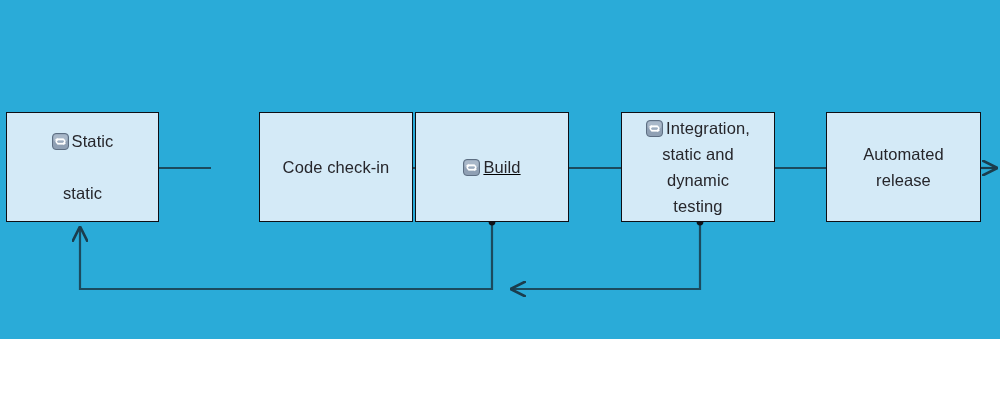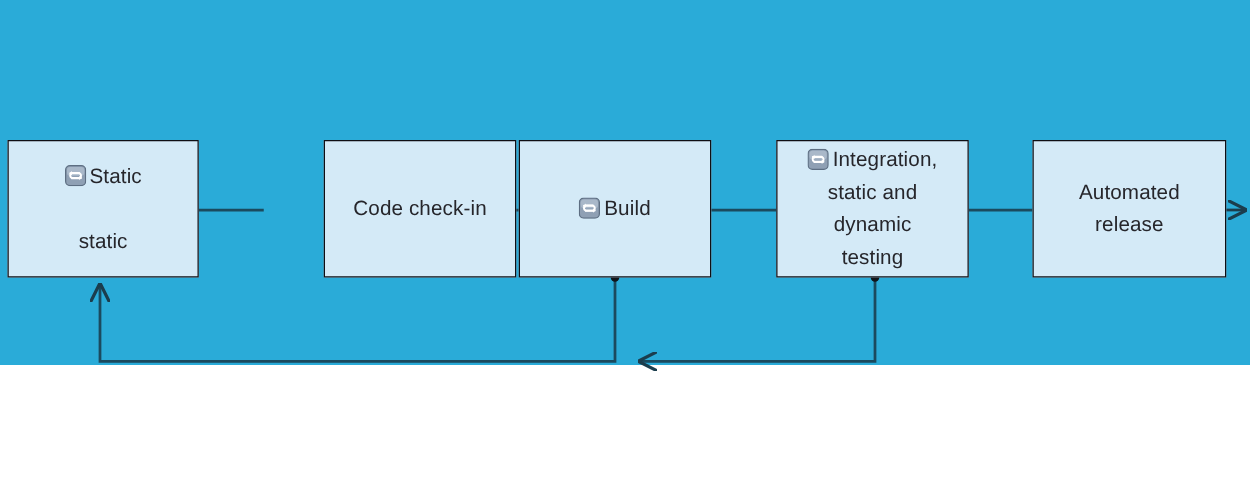--- a/index.html
+++ b/index.html
@@ -9,21 +9,21 @@
   }
   body {
     width: 1000px;
     height: 400px;
     overflow: hidden;
     font-family: "Liberation Sans", sans-serif;
   }
   #canvas {
     position: relative;
     width: 1000px;
-    height: 292px;
+    height: 339px;
     background: #2aabd8;
   }
   #edges {
     position: absolute;
     left: 0;
     top: 0;
     width: 1000px;
     height: 400px;
     pointer-events: none;
   }
@@ -101,21 +101,21 @@
       <span>static</span>
     </div>
   </div>
 
   <div class="node" style="left:211px; top:112px; width:154px; height:110px;margin-left:48px;">
     <div class="node-label">
       <span>Code check-in</span>
     </div>
   </div>
 
-  <div class="node" style="left:415px; top:112px; width:154px; height:110px;">
+  <div class="node" style="left:415px; top:112px; width:154px; height:110px;text-decoration:underline;">
     <div class="node-label">
       <span class="repeat-icon">
         <svg width="17" height="17" viewBox="0 0 17 17" xmlns="http://www.w3.org/2000/svg">
           <rect x="0.5" y="0.5" width="16" height="16" rx="3.5" ry="3.5" fill="#8fa0b4" stroke="#5d6e82" stroke-width="1"></rect>
           <rect x="1.6" y="1.6" width="13.8" height="7" rx="2.6" ry="2.6" fill="#a9b8c9"></rect>
           <path d="M 4.2 6.6 L 11.2 6.6 A 2.1 2.1 0 0 1 11.2 10.7 L 5.6 10.7" fill="none" stroke="#ffffff" stroke-width="1.5" stroke-linecap="round"></path>
           <path d="M 12.8 10.4 L 5.8 10.4 A 2.1 2.1 0 0 1 5.8 6.3 L 11.4 6.3" fill="none" stroke="#ffffff" stroke-width="1.5" stroke-linecap="round"></path>
           <path d="M 5.6 4.8 L 3.7 6.6 L 5.6 8.4 Z" fill="#ffffff"></path>
           <path d="M 11.4 8.6 L 13.3 10.4 L 11.4 12.2 Z" fill="#ffffff"></path>
         </svg>

